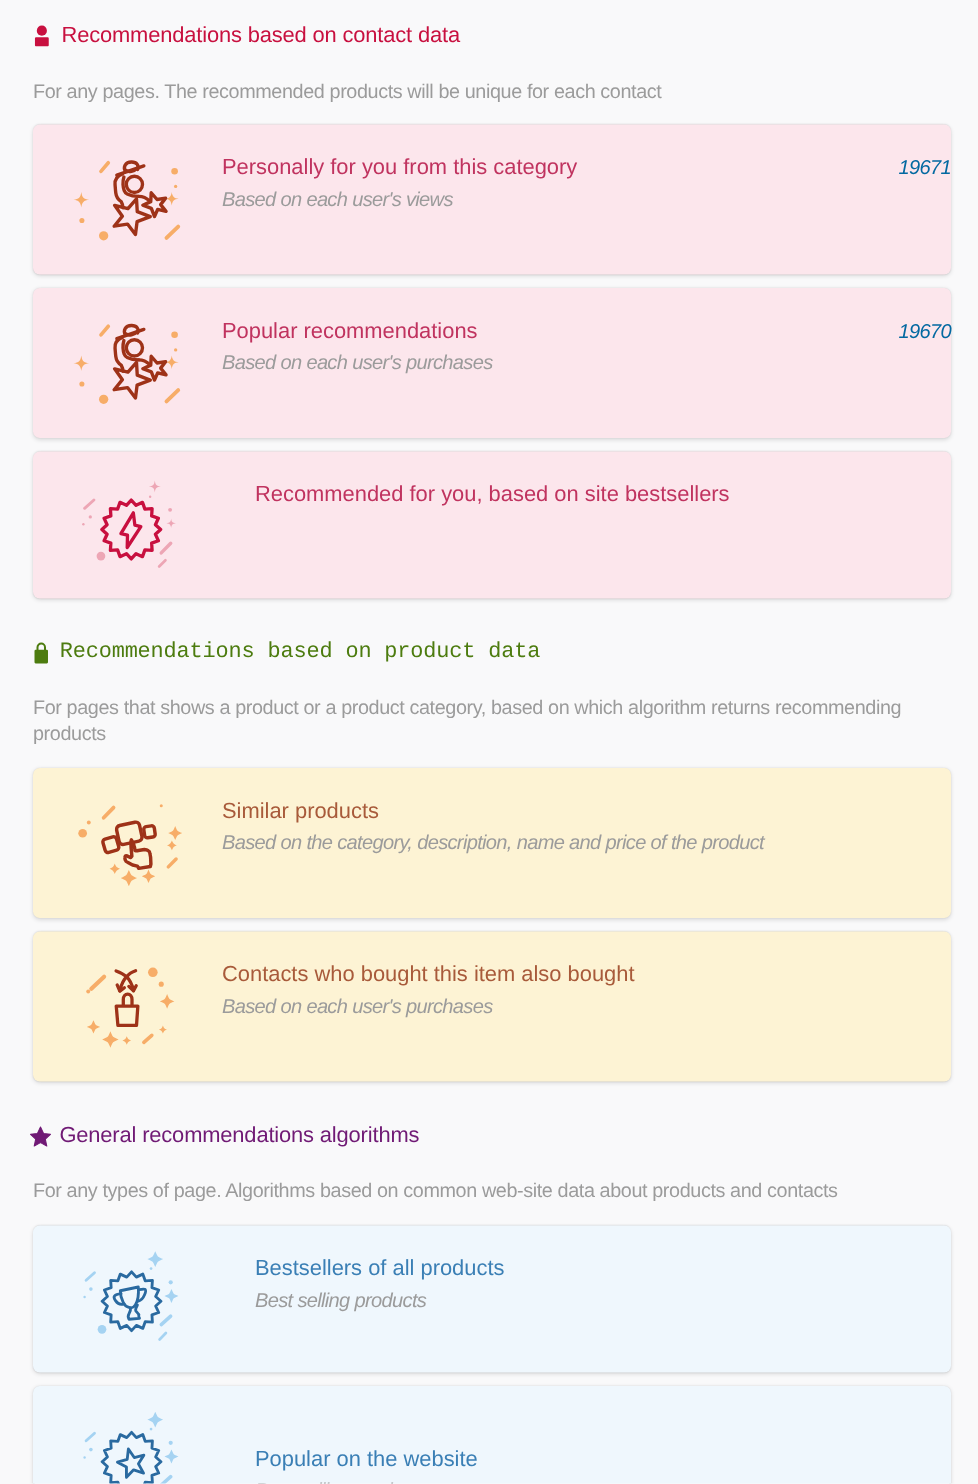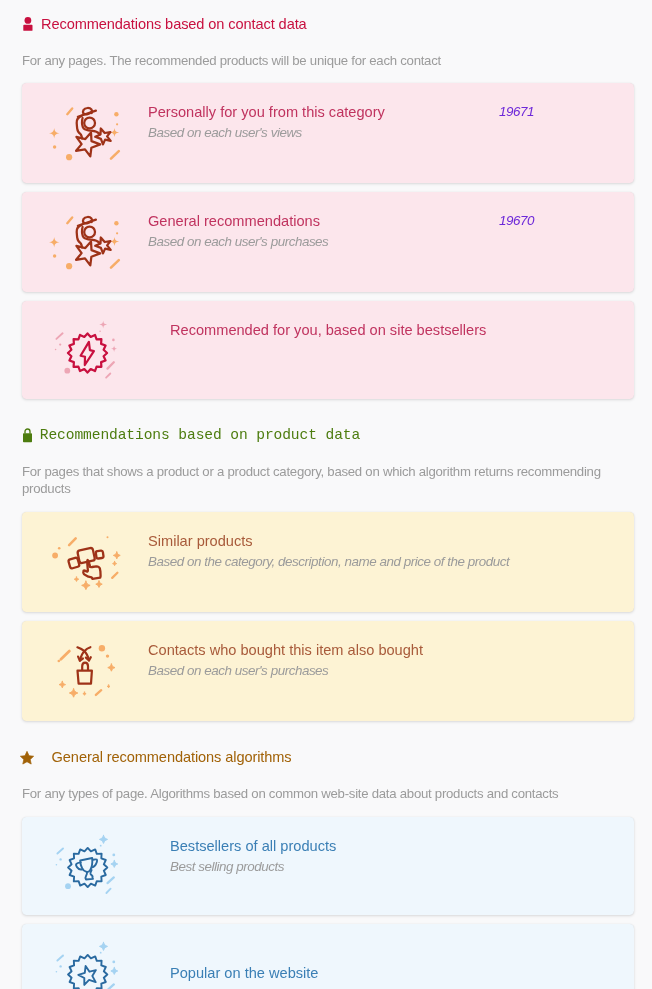--- a/index.html
+++ b/index.html
@@ -31,22 +31,22 @@
     margin-bottom:9px;height:100px;box-sizing:border-box;padding-top:21px;
   }
   .card.tall{height:98px;gap:22px;}
   .card .art{flex:0 0 126px;align-self:stretch;display:flex;align-items:center;
              justify-content:center;margin-top:-21px;}
   .card .art svg{display:block;}
   .card .txt{flex:1 1 auto;min-width:0;padding-right:10px;}
   .card .t{font-size:14.6px;letter-spacing:0px;line-height:17px;}
   .card .s{font-size:13.4px;font-style:italic;color:#9b9b9b;letter-spacing:-0.45px;
            line-height:17px;margin-top:3px;}
-  .card .id{font-size:13.4px;font-style:italic;color:#6d28d9;flex:0 0 auto;
-            padding-right:100px;letter-spacing:-0.45px;}
+  .card .id{font-size:13.4px;font-style:italic;color:#0369a1;flex:0 0 auto;
+            letter-spacing:-0.45px;}
 </style>
 </head>
 <body>
 
 <div class="page" data-name="recommendations-page" id="root">
     <div class="section s0" data-name="section-0">
       <div class="sec-head" data-name="section-header" style="color: rgb(200, 16, 63);">
 <svg class="ic" viewBox="0 0 10 14" data-name="user-icon" aria-hidden="true">
 <circle cx="5.0" cy="3.5" r="3.45" fill="currentColor"></circle>
 <path d="M1.05 8.0 h7.9 a0.75 0.75 0 0 1 0.75 0.75 v4.75 a0.6 0.6 0 0 1 -0.6 0.6 h-8.2 a0.6 0.6 0 0 1 -0.6 -0.6 v-4.75 a0.75 0.75 0 0 1 0.75 -0.75 z" fill="currentColor"></path>
@@ -107,21 +107,21 @@
     <path d="M44.6 27.3 C42.9 24.3 44.5 21.1 48.6 21.0 C52.1 20.9 54.0 23.4 52.7 26.0"></path>
     <path d="M44.9 26.6 C46.7 28.0 50.6 27.2 52.5 25.1"></path>
     <path d="M38.9 29.8 L56.9 23.6"></path>
     <path d="M42.6 28.9 C39.2 30.3 37.4 32.6 37.7 36.0 C37.9 38.6 38.0 40.2 38.2 41.7 C38.6 45.0 40.0 46.3 41.8 47.4 C42.6 48.9 43.0 50.1 43.0 51.5"></path>
     <path d="M43.6 31.0 C43.0 32.9 42.9 34.3 43.0 36.0 C43.1 37.7 43.3 38.8 43.8 40.0 C44.3 41.2 44.9 41.9 45.8 42.3 C48.4 43.6 51.0 43.9 53.5 43.9"></path>
     <path d="M53.5 43.9 C56.4 43.9 58.6 44.9 60.9 47.1"></path>
   </g>
 </svg>
 </div>
           <div class="txt" data-name="card-text">
-            <div class="t" data-name="card-title" style="color: rgb(192, 51, 95);">General recommendations</div>
+            <div class="t" data-name="card-title" style="color: rgb(192, 51, 95);">Popular recommendations</div>
             <div class="s" data-name="card-subtitle">Based on each user's purchases</div>
           </div>
           <div class="id" data-name="card-id">19670</div>
         </div>
         <div class="card tall" data-name="algorithm-card" style="background: rgb(252, 230, 236);">
           <div class="art" data-name="badge-bolt-art">
 <svg width="92" height="92" viewBox="0 0 92 92" data-name="badge-bolt-illustration" aria-hidden="true">
   <g class="sp" fill="#eda6b5" stroke="#eda6b5" stroke-linecap="round">
     <path d="M17.4,34.9 L23.6,29.3" stroke-width="1.9" fill="none"></path>
     <circle cx="21.2" cy="40.6" r="1.1" stroke="none"></circle>
@@ -228,21 +228,21 @@
 </div>
           <div class="txt" data-name="card-text">
             <div class="t" data-name="card-title" style="color: rgb(168, 90, 58);">Contacts who bought this item also bought</div>
             <div class="s" data-name="card-subtitle">Based on each user's purchases</div>
           </div>
           <div class="id" data-name="card-id"></div>
         </div>
       </div>
     </div>
     <div class="section s2" data-name="section-2">
-      <div class="sec-head" data-name="section-header" style="color: #a16207; gap: 12px;">
+      <div class="sec-head" data-name="section-header" style="color: #701a75;">
 <svg class="ic" viewBox="0 0 14 13.4" data-name="star-icon" aria-hidden="true">
 <path d="M7 0.35 L9.05 4.72 13.65 5.25 10.2 8.45 11.2 13.05 7 10.75 2.8 13.05 3.8 8.45 0.35 5.25 4.95 4.72 Z" fill="currentColor" stroke="currentColor" stroke-width="0.7" stroke-linejoin="round"></path>
 </svg>
 <div class="sec-title" data-name="section-title">General recommendations algorithms</div>
       </div>
       <div class="sec-desc" data-name="section-description">For any types of page. Algorithms based on common web-site data about products and contacts</div>
       <div class="cards" data-name="algorithm-card-list">
         <div class="card tall" data-name="algorithm-card" style="background: rgb(239, 247, 253);">
           <div class="art" data-name="badge-trophy-art">
 <svg width="92" height="92" viewBox="0 0 92 92" data-name="badge-trophy-illustration" aria-hidden="true">

